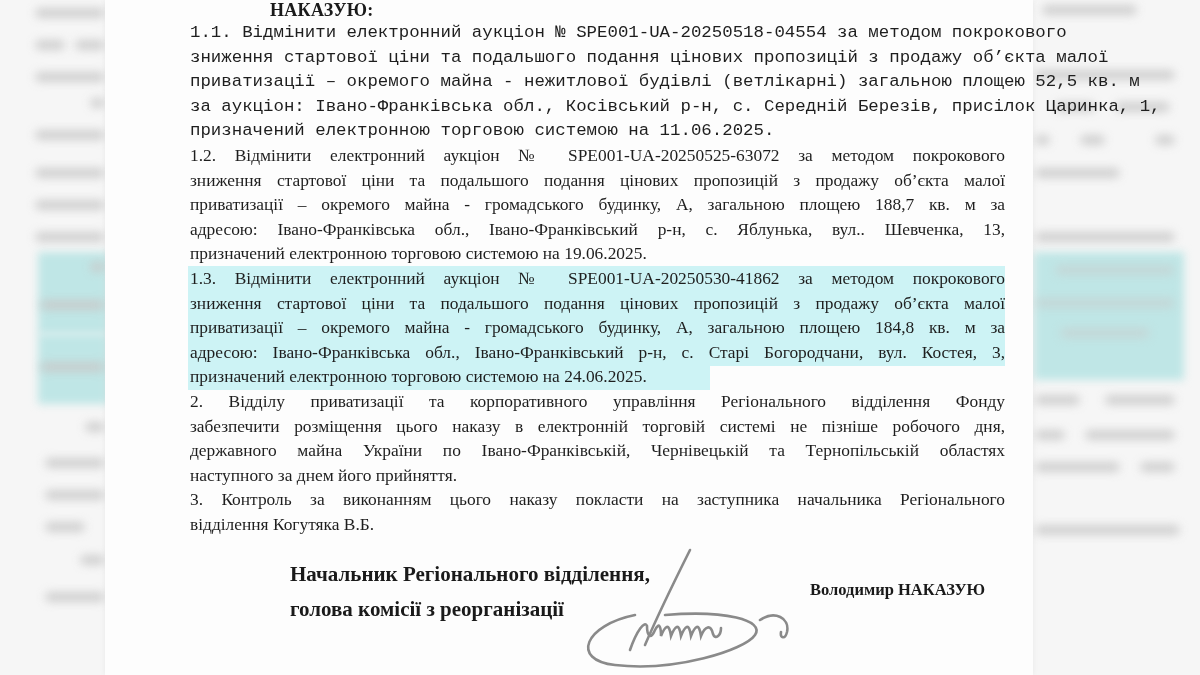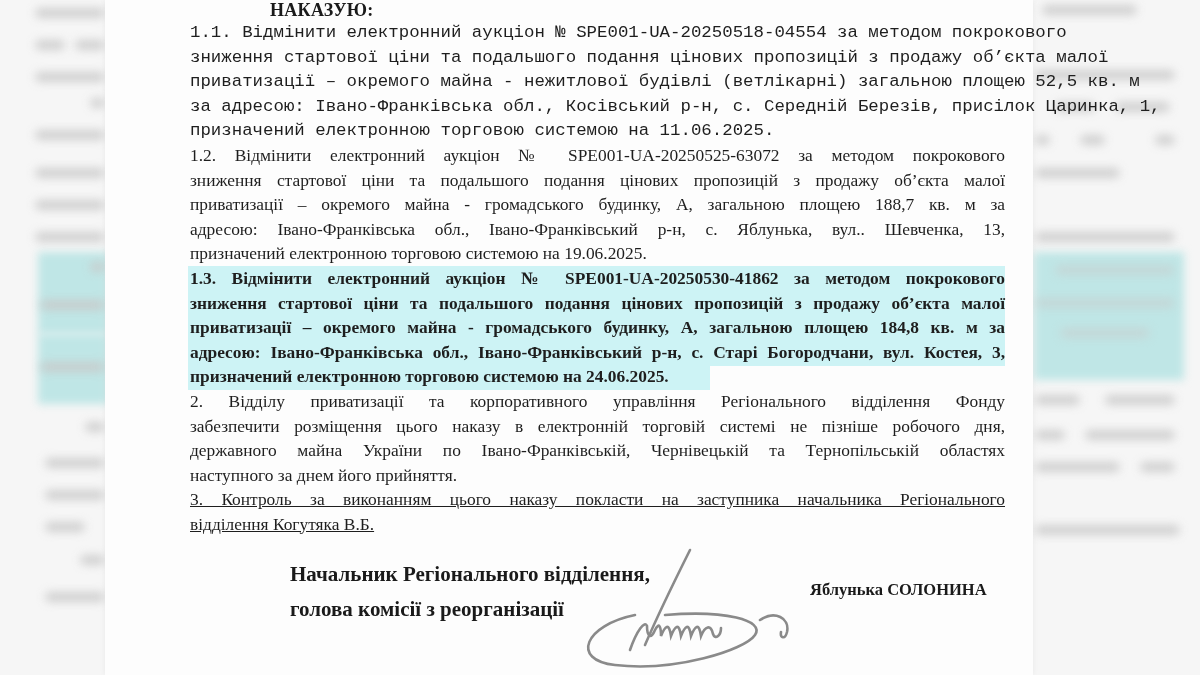--- a/index.html
+++ b/index.html
@@ -102,62 +102,62 @@
 
 <div class="paper">
   <div class="content">
 
     <div class="heading">НАКАЗУЮ:</div>
 
     <div class="para-block" style="top:21px;font-family:Liberation Mono, monospace;">
       <span class="line">1.1. Відмінити електронний аукціон № SPE001-UA-20250518-04554 за методом покрокового</span>
       <span class="line">зниження стартової ціни та подальшого подання цінових пропозицій з продажу об’єкта малої</span>
       <span class="line">приватизації – окремого майна - нежитлової будівлі (ветлікарні) загальною площею 52,5 кв. м</span>
-      <span class="line">за адресою: Івано-Франківська обл., Косівський р-н, с. Середній Березів, присілок Царинка, 1,</span>
+      <span class="line">за аукціон: Івано-Франківська обл., Косівський р-н, с. Середній Березів, присілок Царинка, 1,</span>
       <span class="line last">призначений електронною торговою системою на 11.06.2025.</span>
     </div>
 
     <div class="para-block" style="top:143px;">
       <span class="line">1.2. Відмінити електронний аукціон № SPE001-UA-20250525-63072 за методом покрокового</span>
       <span class="line">зниження стартової ціни та подальшого подання цінових пропозицій з продажу об’єкта малої</span>
       <span class="line">приватизації – окремого майна - громадського будинку, А, загальною площею 188,7 кв. м за</span>
       <span class="line">адресою: Івано-Франківська обл., Івано-Франківський р-н, с. Яблунька, вул.. Шевченка, 13,</span>
       <span class="line last">призначений електронною торговою системою на 19.06.2025.</span>
     </div>
 
     <div class="hl-line" style="left:-2px;top:266px;width:817px;height:100px;"></div>
     <div class="hl-line" style="left:-2px;top:364px;width:522px;height:26px;"></div>
 
-    <div class="para-block" style="top:266px;font-weight:bold;">
+    <div class="para-block" style="top:266px;">
       <span class="line">1.3. Відмінити електронний аукціон № SPE001-UA-20250530-41862 за методом покрокового</span>
       <span class="line">зниження стартової ціни та подальшого подання цінових пропозицій з продажу об’єкта малої</span>
       <span class="line">приватизації – окремого майна - громадського будинку, А, загальною площею 184,8 кв. м за</span>
       <span class="line">адресою: Івано-Франківська обл., Івано-Франківський р-н, с. Старі Богородчани, вул. Костея, 3,</span>
       <span class="line last">призначений електронною торговою системою на 24.06.2025.</span>
     </div>
 
     <div class="para-block" style="top:389px;">
       <span class="line">2. Відділу приватизації та корпоративного управління Регіонального відділення Фонду</span>
       <span class="line">забезпечити розміщення цього наказу в електронній торговій системі не пізніше робочого дня,</span>
       <span class="line">державного майна України по Івано-Франківській, Чернівецькій та Тернопільській областях</span>
       <span class="line last">наступного за днем його прийняття.</span>
     </div>
 
-    <div class="para-block" style="top:487px;text-decoration:underline;">
+    <div class="para-block" style="top:487px;">
       <span class="line">3. Контроль за виконанням цього наказу покласти на заступника начальника Регіонального</span>
       <span class="line last">відділення Когутяка В.Б.</span>
     </div>
 
     <div class="signature-left" style="top:562px;">Начальник Регіонального відділення,</div>
     <div class="signature-left" style="top:597px;">голова комісії з реорганізації</div>
 
     <svg class="sig-svg" width="220" height="135" viewBox="0 0 220 135">
       <g fill="none" stroke="#8a8a8a" stroke-width="2.6" stroke-linecap="round">
         <path d="M115 10 C 100 40, 85 70, 70 105"></path>
         <path d="M60 75 C 10 85, -5 120, 40 125 C 100 132, 170 110, 180 95 C 190 80, 150 70, 90 75"></path>
         <path d="M55 110 C 62 90, 70 80, 72 86 C 72 96, 76 100, 80 90 C 84 82, 86 86, 86 96 C 90 86, 94 82, 96 96 C 100 86, 104 82, 106 96 C 110 86, 114 82, 116 96 C 120 86, 124 82, 126 96 C 130 86, 136 84, 138 94 C 140 100, 146 96, 146 88"></path>
         <path d="M185 80 C 200 70, 215 78, 212 92 C 210 100, 205 98, 206 92"></path>
       </g>
     </svg>
 
-    <div class="signature-right">Яблунька СОЛОНИНА</div>
+    <div class="signature-right">Володимир НАКАЗУЮ</div>
   </div>
 </div>
 
 </body></html>

